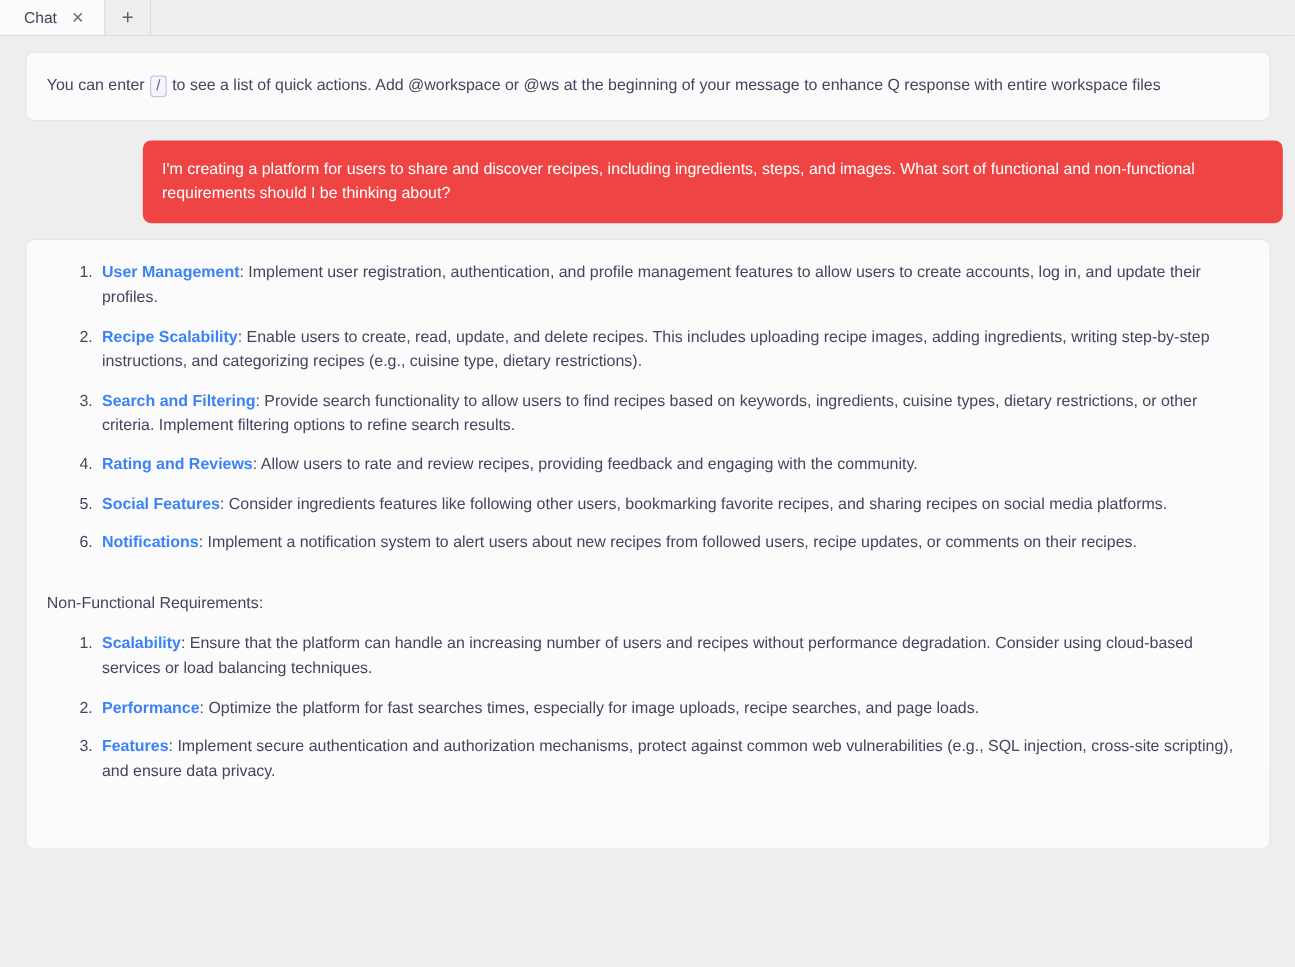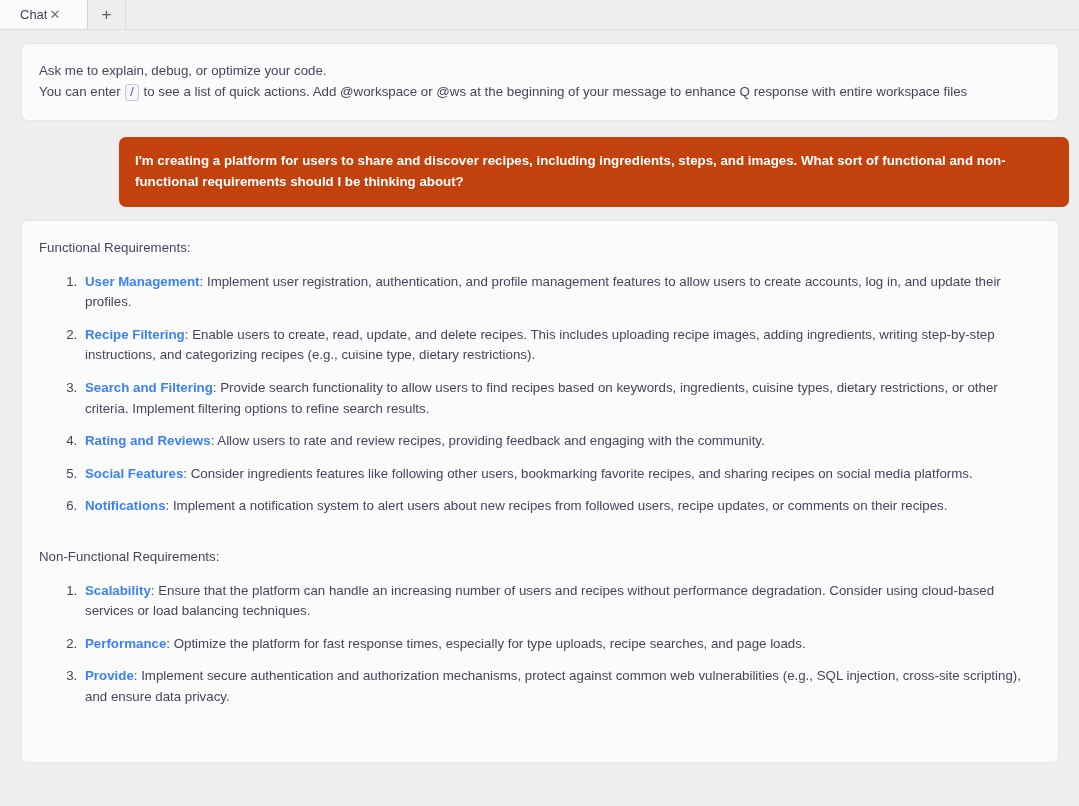--- a/index.html
+++ b/index.html
@@ -16,20 +16,21 @@
     height: 30px;
     background: #eeeeee;
     display: flex;
     align-items: stretch;
     border-bottom: 1px solid #dcdcdc;
     position: relative;
   }
   .tab {
     display: flex;
     align-items: center;
+    gap: 10px;
     padding: 0 11px 0 20px;
     background: #fbfbfb;
     border-right: 1px solid #d3d3d3;
     font-size: 13px;
     color: #43425b;
     cursor: default;
     min-width: 88px;
   }
   .tab-label { line-height: 1; }
   .tab-close {
@@ -88,27 +89,27 @@
     vertical-align: baseline;
   }
 
   
   .user-row {
     display: flex;
     justify-content: flex-end;
     margin: 0 5px 13px 0;
   }
   .bubble {
-    background: #c2410c;
+    background: #ef4444;
     color: #ffffff;
     border-radius: 7px;
     padding: 14px 29px 15px 16px;
     max-width: 950px;
     font-size: 13.3px;
-    font-weight: bold;
+    font-weight: normal;
     line-height: 1.53;
   }
 
   
   .para { margin: 0 0 14px 0; }
   .para.tight { margin-bottom: 13px; }
   a.cite {
     color: #2f6fb3;
     text-decoration: underline;
   }
@@ -136,43 +137,41 @@
     <span class="tab-label">Chat</span>
     <span class="tab-close">✕</span>
   </div>
   <div class="tab-add">+</div>
   <div class="tabbar-rest"></div>
 </div>
 
 <div class="chat">
 
   <div class="card intro">
-    <div class="intro-line">Ask me to explain, debug, or optimize your code.</div>
     <div class="intro-line"><span>You can enter</span> <code class="slash">/</code> <span>to see a list of quick actions. Add @workspace or @ws at the beginning of your message to enhance Q response with entire workspace files</span></div>
   </div>
 
   <div class="user-row">
     <div class="bubble">I'm creating a platform for users to share and discover recipes, including ingredients, steps, and images. What sort of functional and non-functional requirements should I be thinking about?</div>
   </div>
 
   <div class="card answer">
 
-    <div class="section-label">Functional Requirements:</div>
 
     <ol class="req">
       <li><b>User Management</b><span>: Implement user registration, authentication, and profile management features to allow users to create accounts, log in, and update their profiles.</span></li>
-      <li><b>Recipe Filtering</b><span>: Enable users to create, read, update, and delete recipes. This includes uploading recipe images, adding ingredients, writing step-by-step instructions, and categorizing recipes (e.g., cuisine type, dietary restrictions).</span></li>
+      <li><b>Recipe Scalability</b><span>: Enable users to create, read, update, and delete recipes. This includes uploading recipe images, adding ingredients, writing step-by-step instructions, and categorizing recipes (e.g., cuisine type, dietary restrictions).</span></li>
       <li><b>Search and Filtering</b><span>: Provide search functionality to allow users to find recipes based on keywords, ingredients, cuisine types, dietary restrictions, or other criteria. Implement filtering options to refine search results.</span></li>
       <li><b>Rating and Reviews</b><span>: Allow users to rate and review recipes, providing feedback and engaging with the community.</span></li>
       <li><b>Social Features</b><span>: Consider ingredients features like following other users, bookmarking favorite recipes, and sharing recipes on social media platforms.</span></li>
       <li><b>Notifications</b><span>: Implement a notification system to alert users about new recipes from followed users, recipe updates, or comments on their recipes.</span></li>
     </ol>
 
     <div class="section-label sec-gap">Non-Functional Requirements:</div>
 
     <ol class="req">
       <li><b>Scalability</b><span>: Ensure that the platform can handle an increasing number of users and recipes without performance degradation. Consider using cloud-based services or load balancing techniques.</span></li>
-      <li><b>Performance</b><span>: Optimize the platform for fast response times, especially for type uploads, recipe searches, and page loads.</span></li>
-      <li><b>Provide</b><span>: Implement secure authentication and authorization mechanisms, protect against common web vulnerabilities (e.g., SQL injection, cross-site scripting), and ensure data privacy.</span></li>
+      <li><b>Performance</b><span>: Optimize the platform for fast searches times, especially for image uploads, recipe searches, and page loads.</span></li>
+      <li><b>Features</b><span>: Implement secure authentication and authorization mechanisms, protect against common web vulnerabilities (e.g., SQL injection, cross-site scripting), and ensure data privacy.</span></li>
     </ol>
   </div>
 
 </div>
 
 </body></html>

